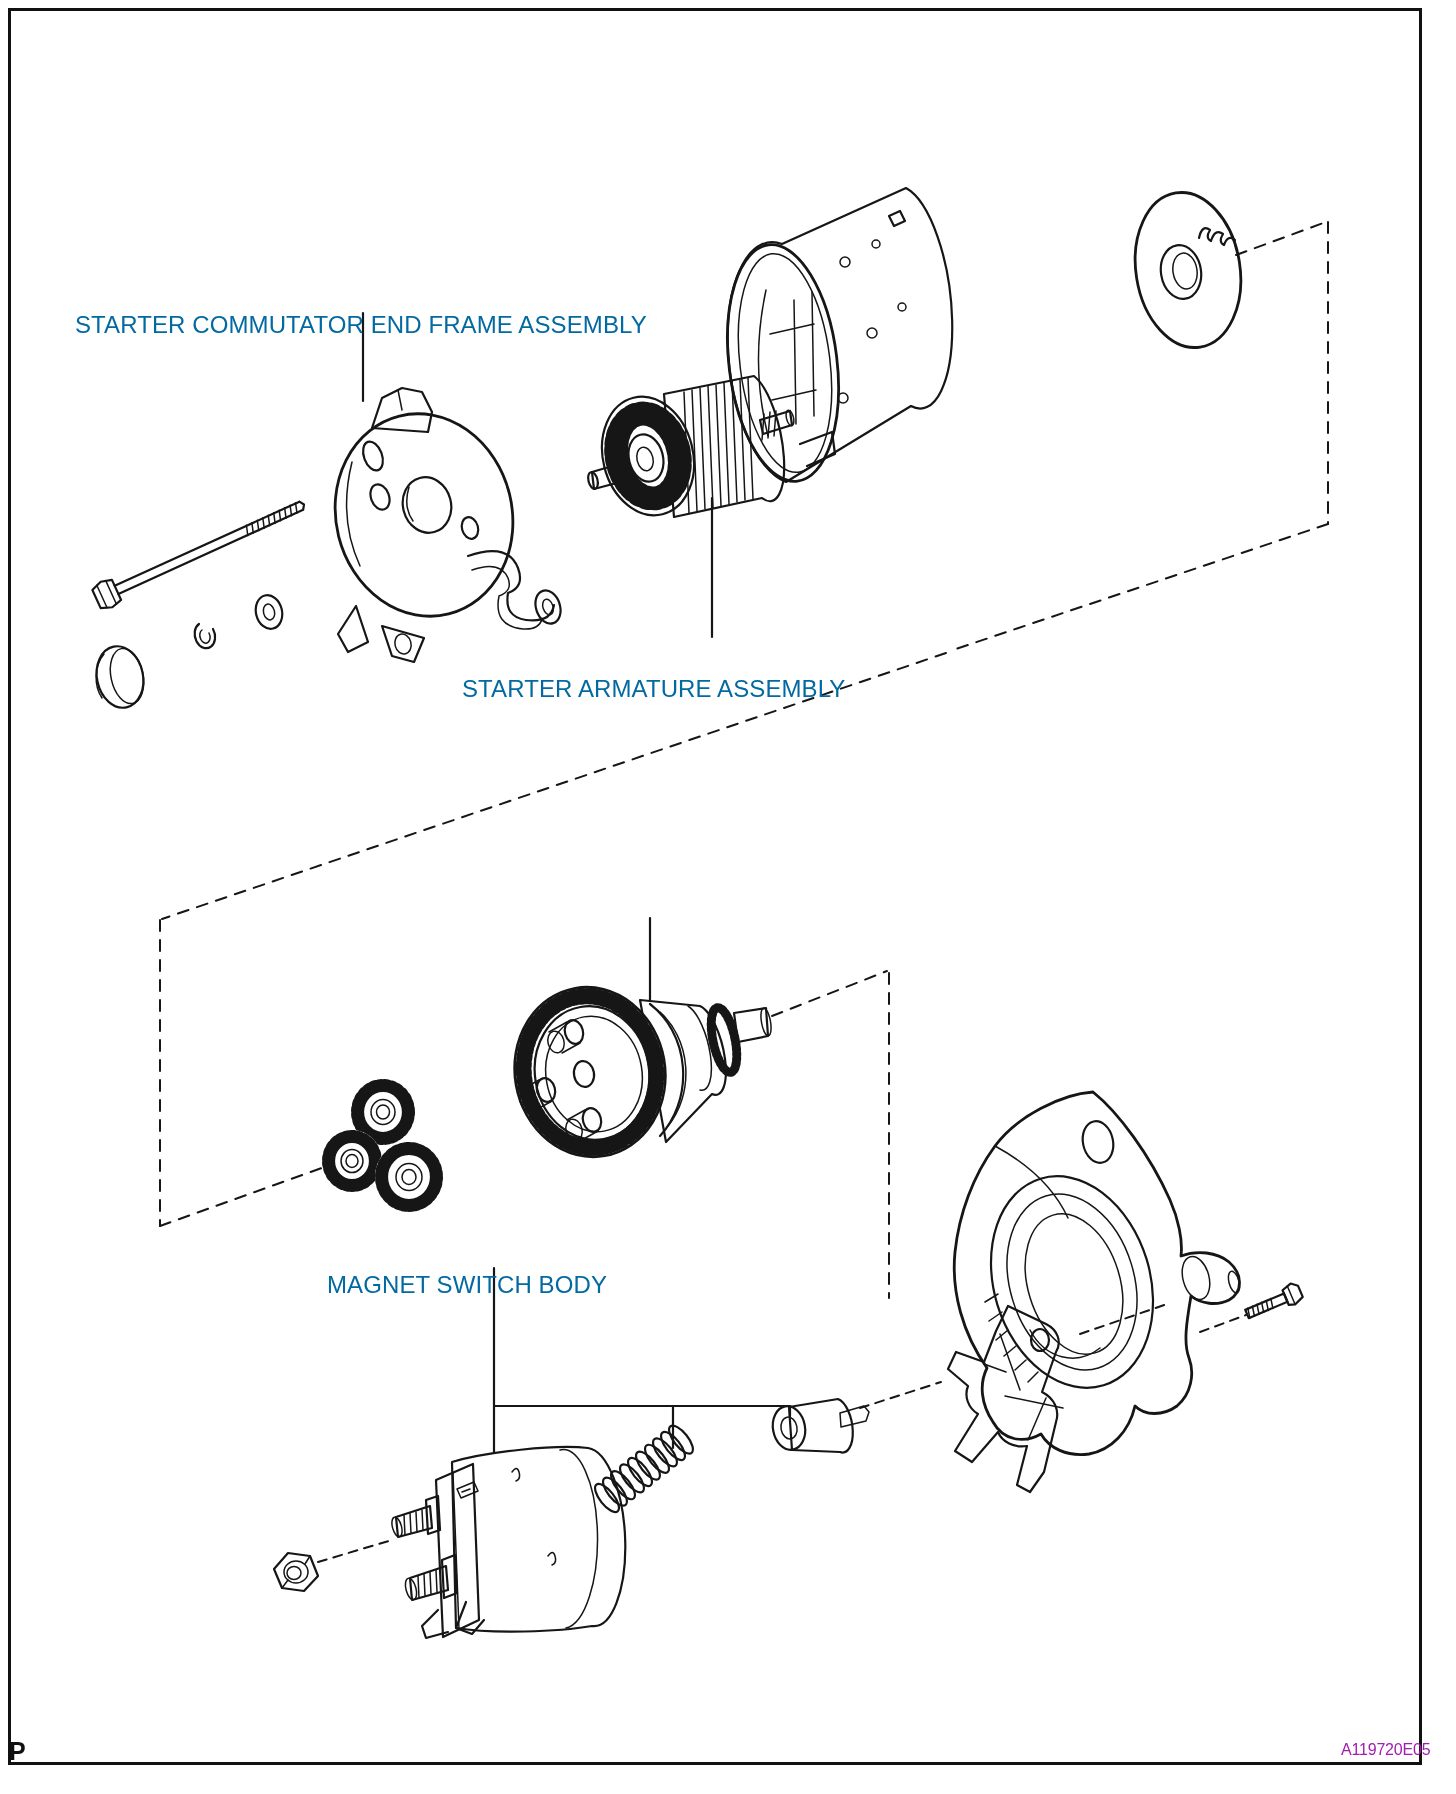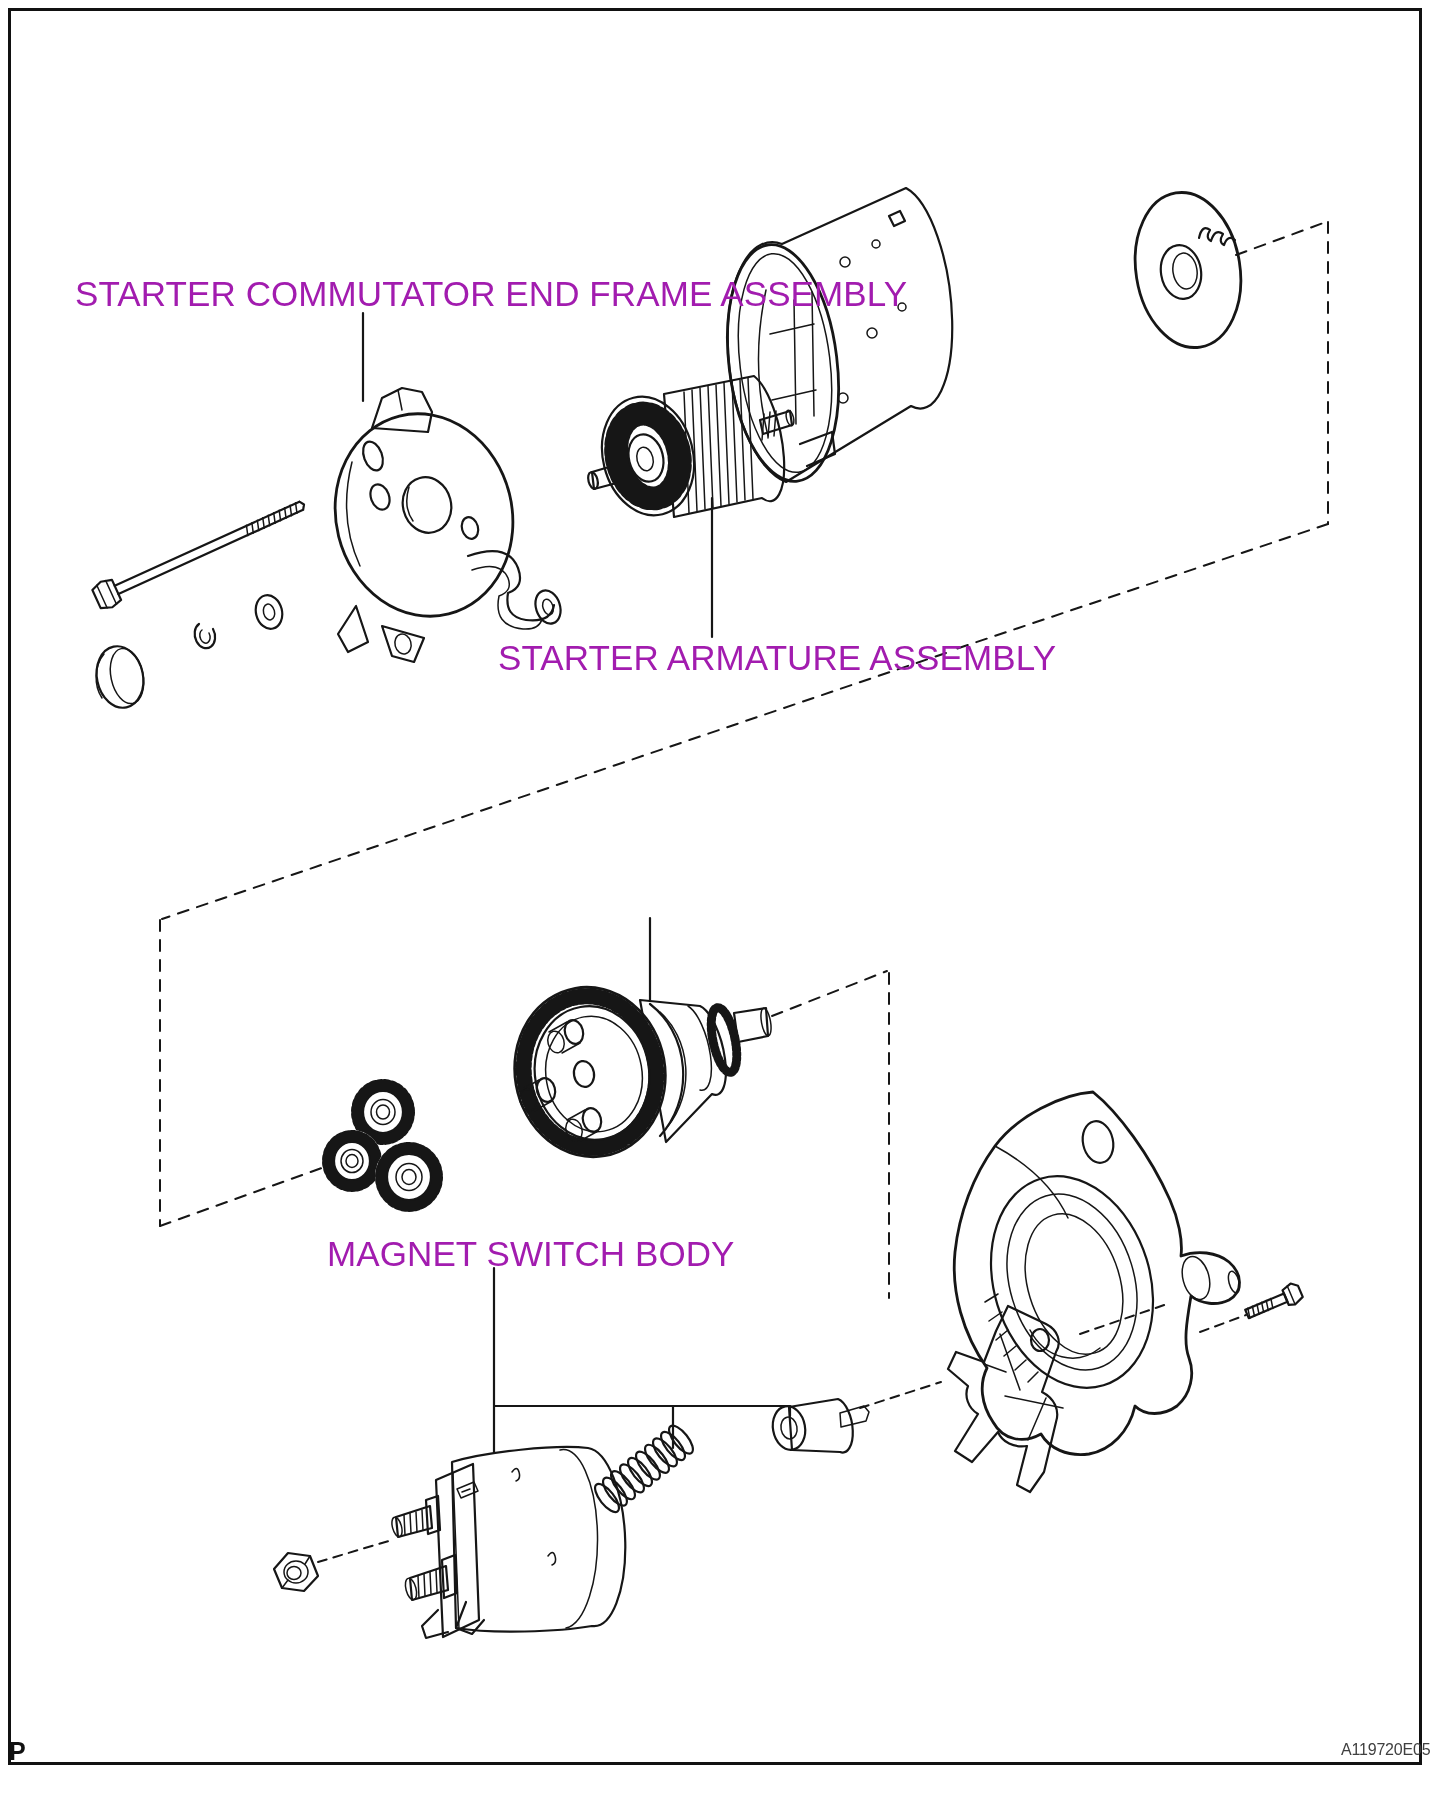--- a/index.html
+++ b/index.html
@@ -2,24 +2,24 @@
 <html><head>
 <meta charset="utf-8">
 <style>
   html,body{margin:0;padding:0;background:#ffffff;}
   .page{position:relative;width:1456px;height:1794px;background:#ffffff;overflow:hidden;
         font-family:"Liberation Sans",sans-serif;}
   .frame{position:absolute;left:8px;top:8px;width:1414px;height:1757px;
          border:3px solid #111;box-sizing:border-box;}
   svg.art{position:absolute;left:0;top:0;width:1456px;height:1794px;}
   svg.art *{vector-effect:none;}
-  .lbl{position:absolute;font-size:35px;line-height:1;color:#a21caf;white-space:nowrap;
-       letter-spacing:.1px;}
+  .lbl{position:absolute;font-size:24px;line-height:1;color:#0369a1;white-space:nowrap;
+       letter-spacing:.1px;margin-top:37px;}
   .fig-id{position:absolute;left:1341px;top:1742px;font-size:16px;line-height:1;
-          color:#404040;letter-spacing:-.2px;}
+          color:#a21caf;letter-spacing:-.2px;}
   .pmark{position:absolute;left:9px;top:1739px;font-size:25px;font-weight:bold;
          line-height:1;color:#111;}
   
   .s1{stroke:#161616;stroke-width:1.5;fill:none;}
   .s2{stroke:#161616;stroke-width:2.2;fill:none;}
   .s3{stroke:#161616;stroke-width:2.8;fill:none;}
   .dash{stroke:#161616;stroke-width:2;fill:none;stroke-dasharray:11 9;}
   .dash2{stroke:#161616;stroke-width:2;fill:none;stroke-dasharray:9 7;}
   .teeth{stroke:#161616;stroke-width:16;fill:none;stroke-dasharray:3.5 4;}
   .teeth-g{stroke:#161616;stroke-width:12;fill:none;stroke-dasharray:2.8 3.2;}
@@ -276,21 +276,21 @@
     <g data-name="leader-lines" class="s2">
       <path data-name="leader-commutator-end-frame" d="M363,313 L363,401"></path>
       <path data-name="leader-armature" d="M712,498 L712,637"></path>
       <path data-name="leader-clutch" d="M650,918 L650,1001"></path>
       <path data-name="leader-magnet-switch" d="M494,1268 L494,1452 M494,1406 L790,1406 M673,1406 L673,1448 M790,1406 L790,1416"></path>
     </g>
   </svg>
 
   <div class="lbl" style="left:75px;top:276px" data-name="label-commutator-end-frame">STARTER COMMUTATOR END FRAME ASSEMBLY</div>
 
-  <div class="lbl" style="left:498px;top:640px" data-name="label-armature">STARTER ARMATURE ASSEMBLY</div>
+  <div class="lbl" style="left:462px;top:640px" data-name="label-armature">STARTER ARMATURE ASSEMBLY</div>
 
 
   <div class="lbl" style="left:327px;top:1236px" data-name="label-magnet-switch">MAGNET SWITCH BODY</div>
 
   <div class="fig-id" data-name="figure-id">A119720E05</div>
 
   <div class="pmark" data-name="page-marker">P</div>
 </div>
 
 </body></html>

